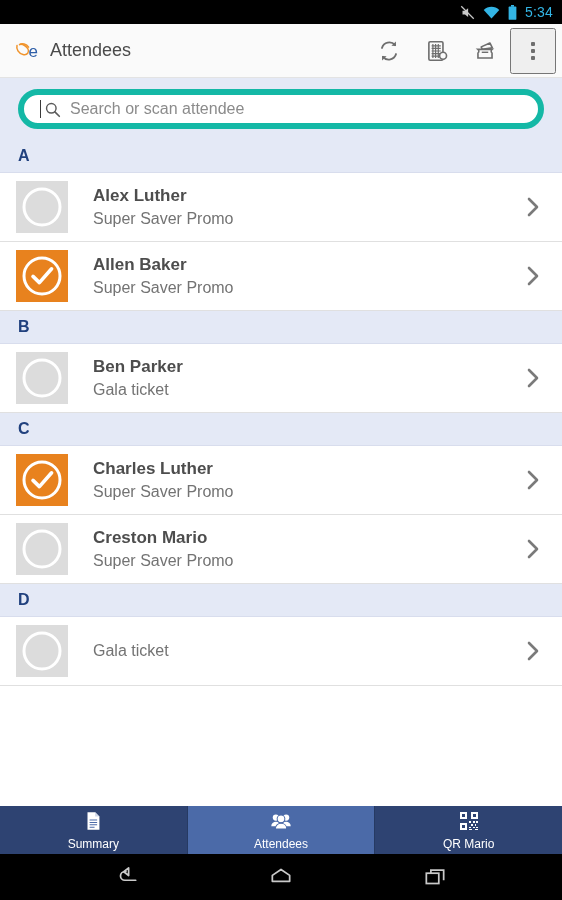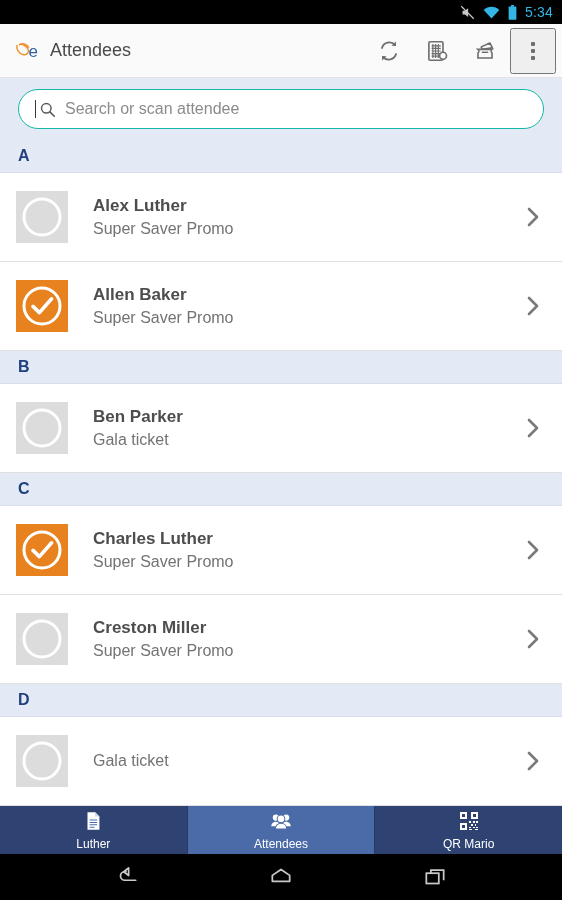--- a/index.html
+++ b/index.html
@@ -35,36 +35,36 @@
     width:46px; height:46px; display:flex; align-items:center; justify-content:center;
     background:transparent; border:none; cursor:pointer;
   }
   .kebab { display:flex; flex-direction:column; gap:3px; align-items:center; justify-content:center; width:46px; height:46px;}
   .kebab i { display:block; width:4px; height:4px; background:#6e6e6e; border-radius:1px; }
 
   
   .search-wrap { flex:0 0 62px; background:#e4e9f6; display:flex; align-items:center; padding:0 18px; }
   .searchbox {
     flex:1 1 auto; height:40px; background:#ffffff;
-    border:1px solid #14b8a6; border-radius:20px;
+    border:6px solid #14b8a6; border-radius:20px;
     display:flex; align-items:center; padding:0 16px; gap:9px;
   }
   .caret { width:1px; height:18px; background:#3a3a3a; flex:0 0 1px; margin-right:-6px; }
   .search-placeholder { color:#8b8b8b; font-size:16px; white-space:nowrap; }
 
   
   .list { flex:1 1 auto; overflow:hidden; background:#ffffff; }
   .section-head {
     height:33px; background:#e4e9f6; display:flex; align-items:center;
     padding-left:18px; border-bottom:1px solid #d8dded;
   }
   .section-head span { color:#21417e; font-size:16px; font-weight:bold; }
 
   .row {
-    height:89px; display:flex; align-items:center; padding:0 16px 0 16px;
+    height:69px; display:flex; align-items:center; padding:0 16px 0 16px;
     border-bottom:1px solid #e0e0e0; background:#ffffff; cursor:pointer;
   }
   .avatar { width:52px; height:52px; flex:0 0 52px; display:flex; align-items:center; justify-content:center; }
   .avatar.plain { background:#dcdcdc; }
   .avatar.checked { background:#e8821e; }
   .rowtext { flex:1 1 auto; padding-left:25px; min-width:0; }
   .name { font-size:17px; font-weight:bold; color:#4d4d4d; line-height:1.35; white-space:nowrap; overflow:hidden; text-overflow:ellipsis; }
   .ticket { font-size:16px; color:#737373; line-height:1.35; white-space:nowrap; overflow:hidden; text-overflow:ellipsis; }
   .chev { flex:0 0 26px; display:flex; align-items:center; justify-content:center; }
 
@@ -251,21 +251,21 @@
           </svg>
         </div>
       </div>
       <div class="row">
         <div class="avatar plain">
           <svg width="46" height="46" viewBox="0 0 46 46">
             <circle cx="23" cy="23" r="18" fill="none" stroke="#ffffff" stroke-width="3"></circle>
           </svg>
         </div>
         <div class="rowtext">
-          <div class="name">Creston Miller</div>
+          <div class="name">Creston Mario</div>
           <div class="ticket">Super Saver Promo</div>
         </div>
         <div class="chev">
           <svg width="16" height="24" viewBox="0 0 16 24">
             <path d="M4 4 L12 12 L4 20" fill="none" stroke="#7a7a7a" stroke-width="2.6" stroke-linecap="round" stroke-linejoin="round"></path>
           </svg>
         </div>
       </div>
       <div class="section-head">
         <span>D</span>
@@ -292,21 +292,21 @@
     <div class="tab">
       <span>
         <svg width="22" height="22" viewBox="0 0 24 24">
           <path d="M6 2.5 h8.5 L19 7 v14.5 H6 Z" fill="#ffffff"></path>
           <path d="M14.3 2.7 v4.4 h4.4" fill="#cfd8ea"></path>
           <g stroke="#4b6aa8" stroke-width="1.1">
             <path d="M8.3 11h8.2M8.3 13.6h8.2M8.3 16.2h8.2M8.3 18.8h5.4"></path>
           </g>
         </svg>
       </span>
-      <span class="tab-label">Luther</span>
+      <span class="tab-label">Summary</span>
     </div>
 
     <div class="tab active">
       <span>
         <svg width="22" height="22" viewBox="0 0 24 24">
           <circle cx="6.4" cy="8.2" r="3.4" fill="#ffffff"></circle>
           <path d="M1.4 17.6 c0-3 2.3-4.8 5-4.8 s5 1.8 5 4.8 z" fill="#ffffff"></path>
           <circle cx="17.6" cy="8.2" r="3.4" fill="#ffffff"></circle>
           <path d="M12.6 17.6 c0-3 2.3-4.8 5-4.8 s5 1.8 5 4.8 z" fill="#ffffff"></path>
           <circle cx="12" cy="9.6" r="4.2" fill="#ffffff" stroke="#4b6aa8" stroke-width="1.1"></circle>

